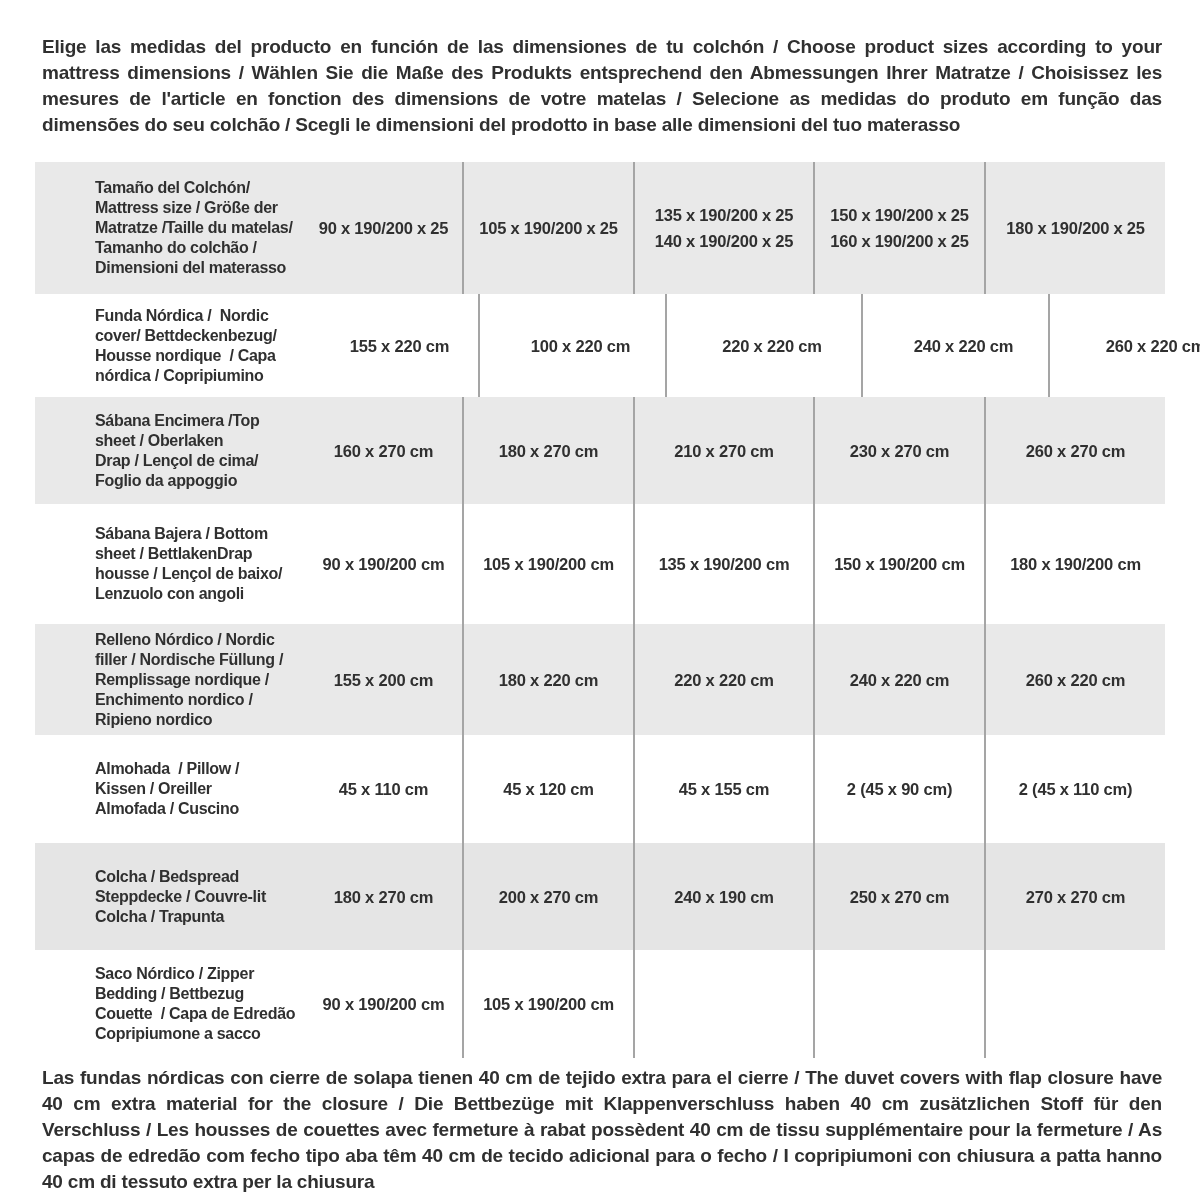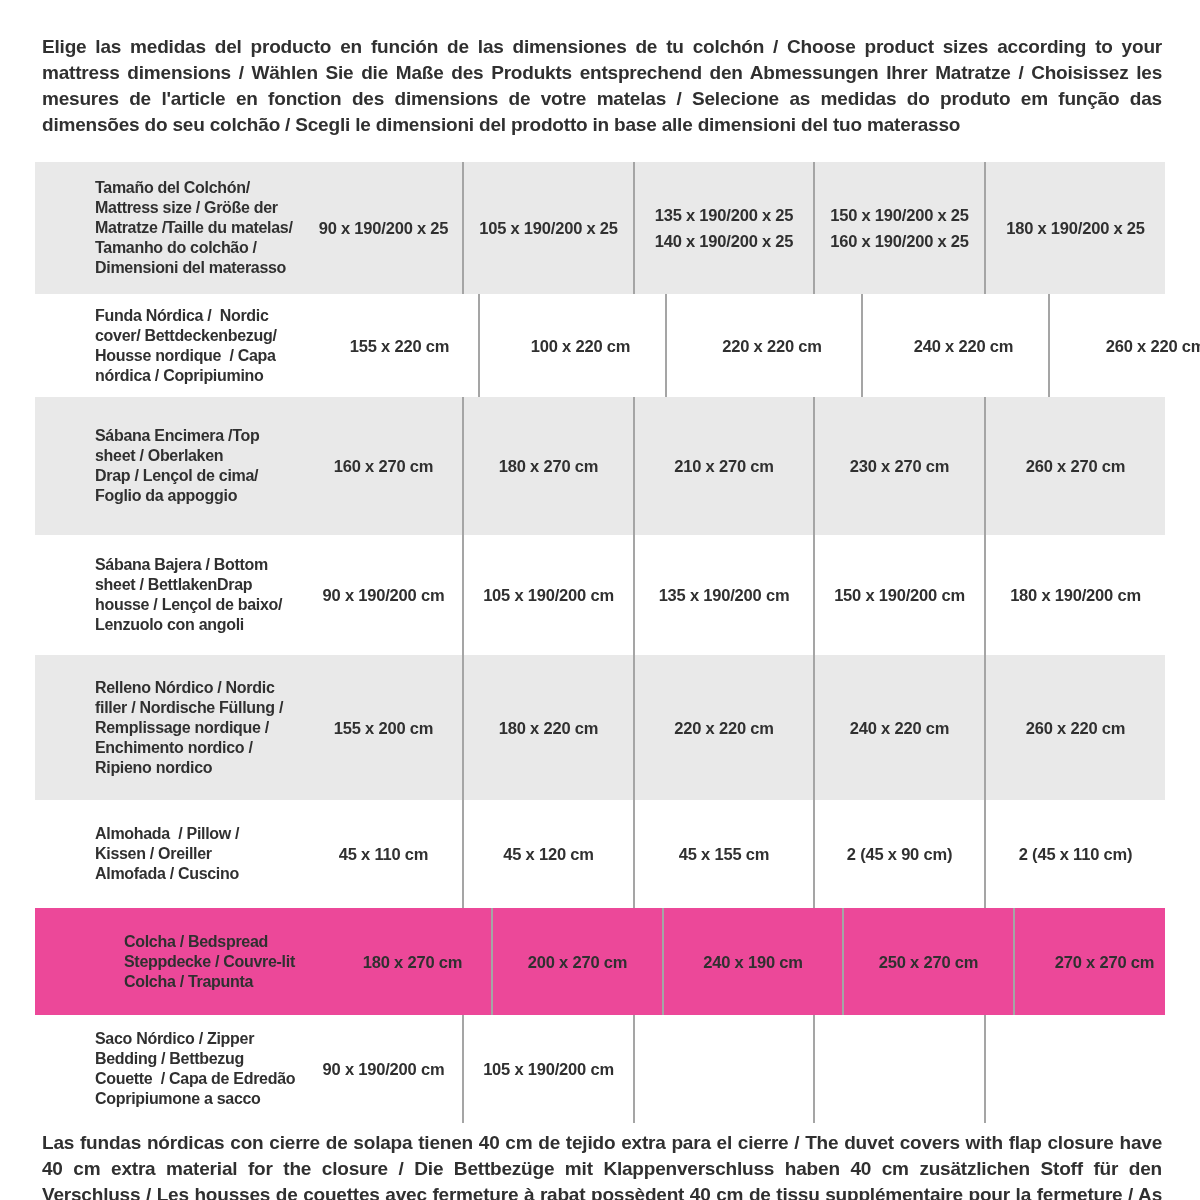--- a/index.html
+++ b/index.html
@@ -19,25 +19,25 @@
   .sizetable{
     margin:17px 35px 0 35px;
     width:1130px;
   }
   .trow{
     display:grid;
     grid-template-columns:270px 159px 171px 180px 171px 179px;
   }
   .rh{height:132px;background:#e9e9e9;margin-top:24px;}
   .r0{height:103px;background:#ffffff;gap:16px;}
-  .r1{height:138px;background:#e9e9e9;}
+  .r1{height:107px;background:#e9e9e9;}
   .r2{height:120px;background:#ffffff;}
-  .r3{height:145px;background:#e9e9e9;}
+  .r3{height:111px;background:#e9e9e9;}
   .r4{height:108px;background:#ffffff;}
-  .r5{height:107px;background:#ec4899;padding-left:29px;}
+  .r5{height:107px;background:#e5e5e5;}
   .r6{height:108px;background:#ffffff;}
   .cell{
     display:flex;align-items:center;
     font-weight:bold;
     white-space:pre;
     overflow:visible;
   }
   .lbl{
     padding-left:60px;
     justify-content:flex-start;

